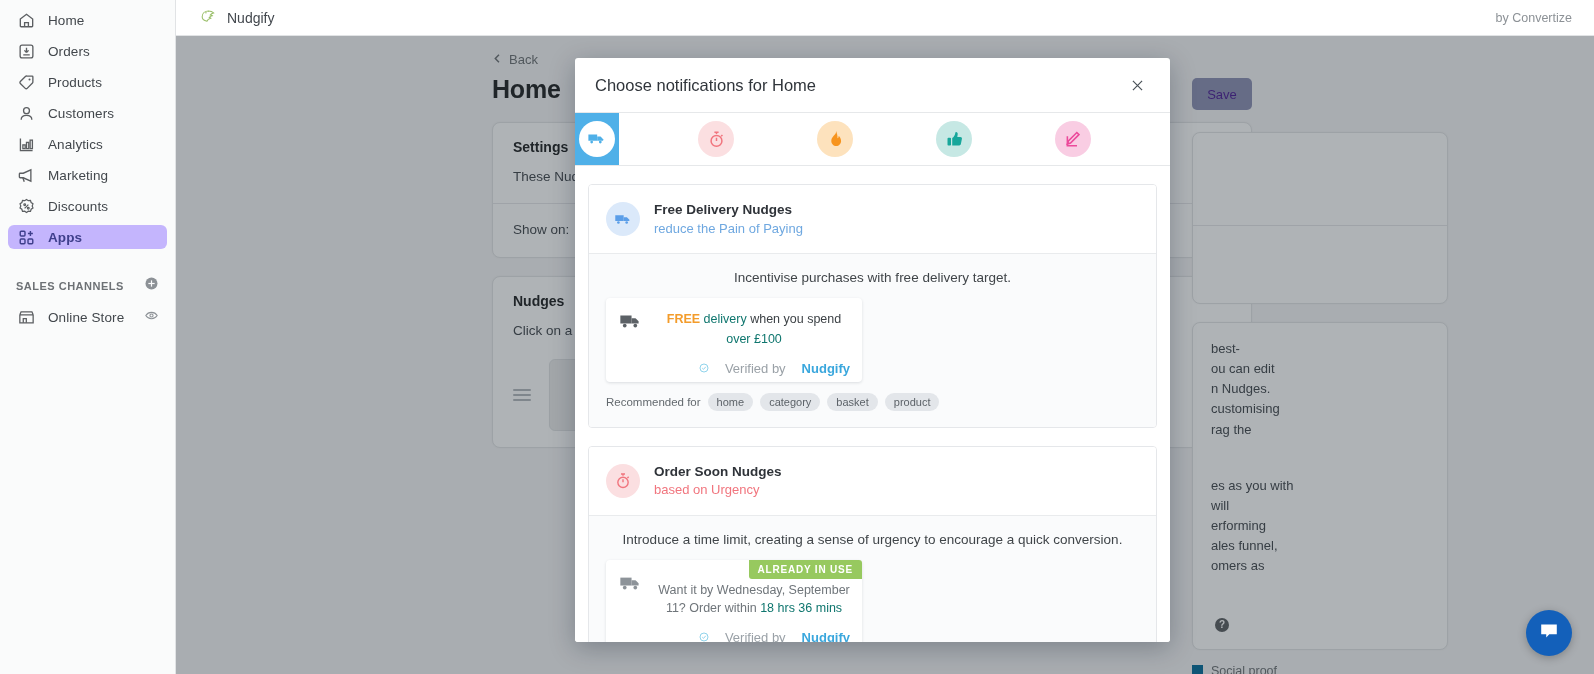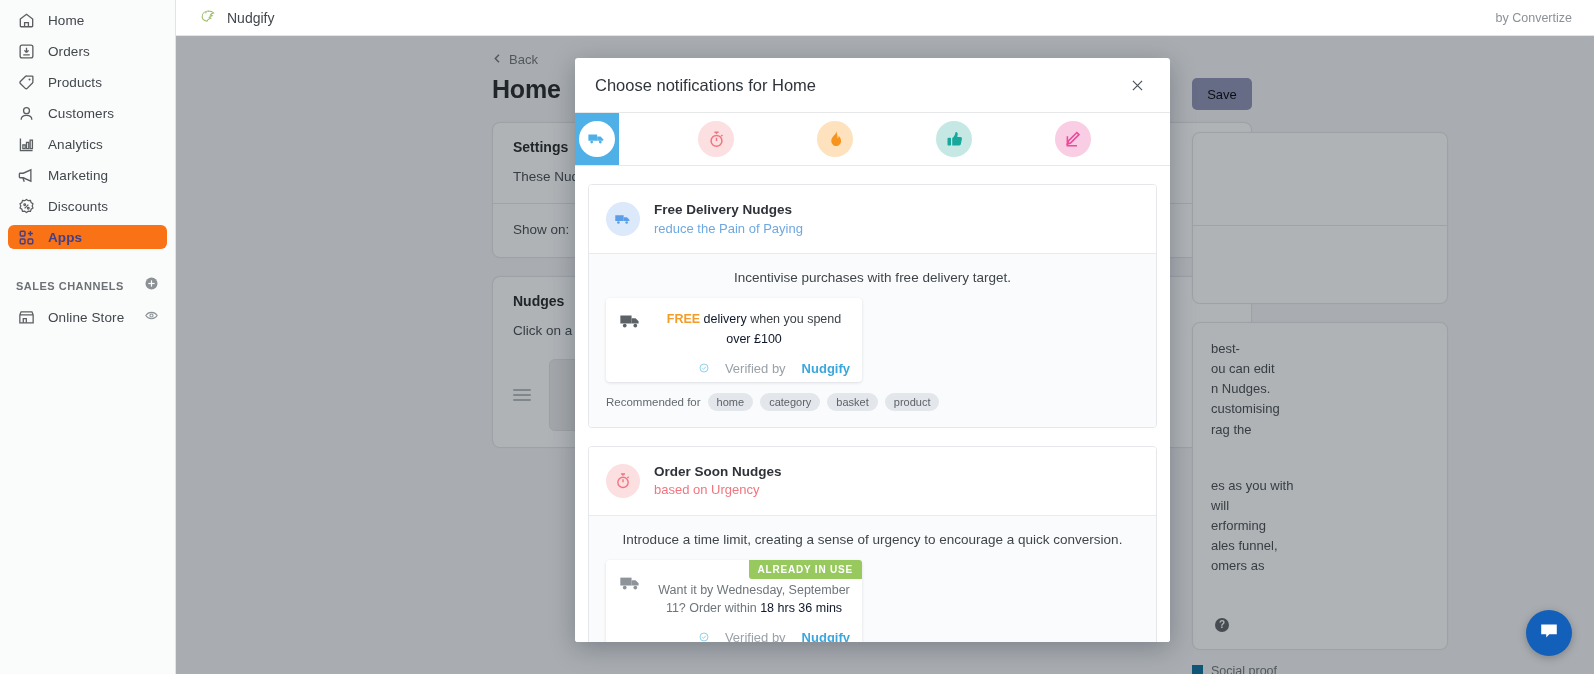--- a/index.html
+++ b/index.html
@@ -18,21 +18,21 @@
     padding-top: 8px; z-index: 5;
   }
   .nav-item {
     display: flex; align-items: center; gap: 12px;
     height: 24px; margin: 0 8px 7px 8px; padding: 0 8px;
     border-radius: 6px; cursor: pointer;
   }
   .nav-item .ico { width: 20px; height: 20px; flex: 0 0 20px; display: flex; align-items: center; justify-content: center; }
   .nav-item .ico svg { display: block; }
   .nav-label { font-size: 13.5px; color: #42474c; letter-spacing: .1px; }
-  .nav-item.active { background: #f97316; }
+  .nav-item.active { background: #c4b5fd; }
   .nav-item.active .nav-label { color: #3f3f8c; font-weight: 600; }
 
   .nav-sep { height: 14px; }
   .chan-head {
     display: flex; align-items: center; justify-content: space-between;
     margin: 6px 16px 10px 16px;
   }
   .chan-title { font-size: 11px; font-weight: 600; letter-spacing: .5px; color: #6d7175; }
 
   
@@ -48,21 +48,21 @@
   
   .page {
     position: absolute; left: 176px; top: 36px; width: 1418px; height: 638px;
     background: #f6f6f7; overflow: hidden; padding-left: 29px;
   }
   .page-inner { position: absolute; left: 316px; top: 16px; width: 760px; }
   .back-link { display: flex; align-items: center; gap: 6px; font-size: 13px; color: #6d7175; }
   .page-title { font-size: 25px; font-weight: 600; color: #202223; margin-top: 8px; letter-spacing: -.2px; }
   .save-btn {
     position: absolute; left: 1016px; top: 42px; width: 60px; height: 32px;
-    background: #8d90b5; border-radius: 5px; color: #000000;
+    background: #8d90b5; border-radius: 5px; color: #4c1d95;
     font-size: 13px; display: flex; align-items: center; justify-content: center;
   }
   .card {
     background: #fff; border: 1px solid #e3e4e6; border-radius: 8px;
     margin-top: 18px; box-shadow: 0 0 2px rgba(22,29,37,.05);
   }
   .card-sec { padding: 16px 20px; }
   .card-sec + .card-sec { border-top: 1px solid #e6e7e9; }
   .card-h { font-size: 14px; font-weight: 600; color: #202223; margin-bottom: 12px; }
   .card-t { font-size: 13.5px; color: #43484e; line-height: 1.5; }
@@ -149,21 +149,21 @@
 
   .preview {
     position: relative; background: #fff; border-radius: 4px;
     box-shadow: 0 1px 3px rgba(30,40,55,.14);
     width: 256px; padding: 11px 12px 6px 12px;
     display: flex; gap: 10px;
   }
   .pv-ico { flex: 0 0 30px; display: flex; align-items: flex-start; padding-top: 2px; }
   .pv-text { font-size: 12.5px; line-height: 1.42; color: #3d4246; }
   .hl { color: #f39c2b; font-weight: 700; }
-  .hl-n { color: #0f172a; }
+  .hl-n { color: #0f766e; }
   .verified {
     display: flex; align-items: center; justify-content: flex-end; gap: 16px;
     font-size: 13px; color: #9aa1a7; margin-top: 12px;
   }
   .verified b { color: #3aa7dd; font-weight: 700; }
   .badge-use {
     position: absolute; right: 0; top: 0; background: #97c95f; color: #fff;
     font-size: 10px; font-weight: 700; letter-spacing: .8px;
     padding: 4px 9px; border-radius: 0 3px 0 3px;
   }

